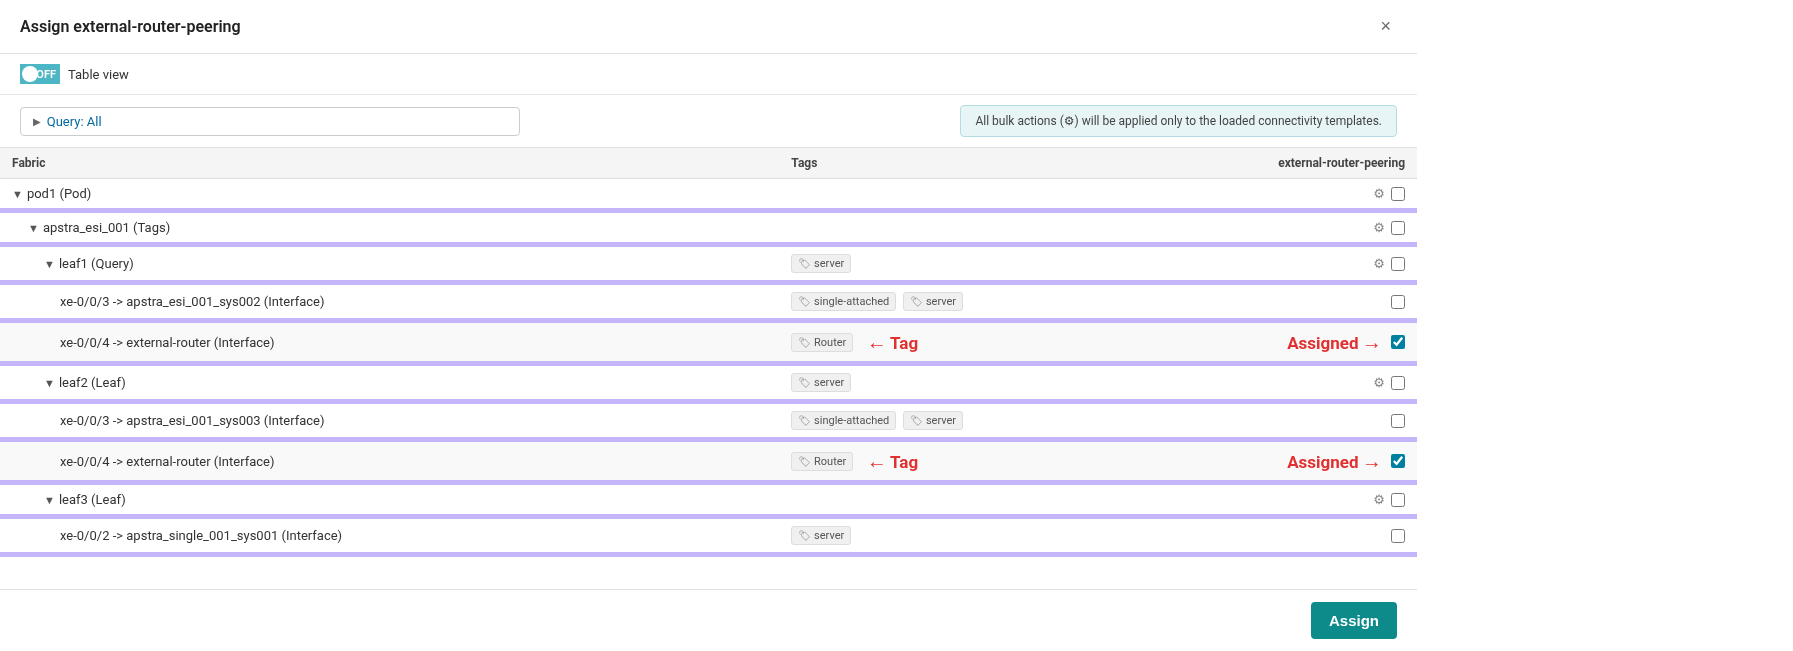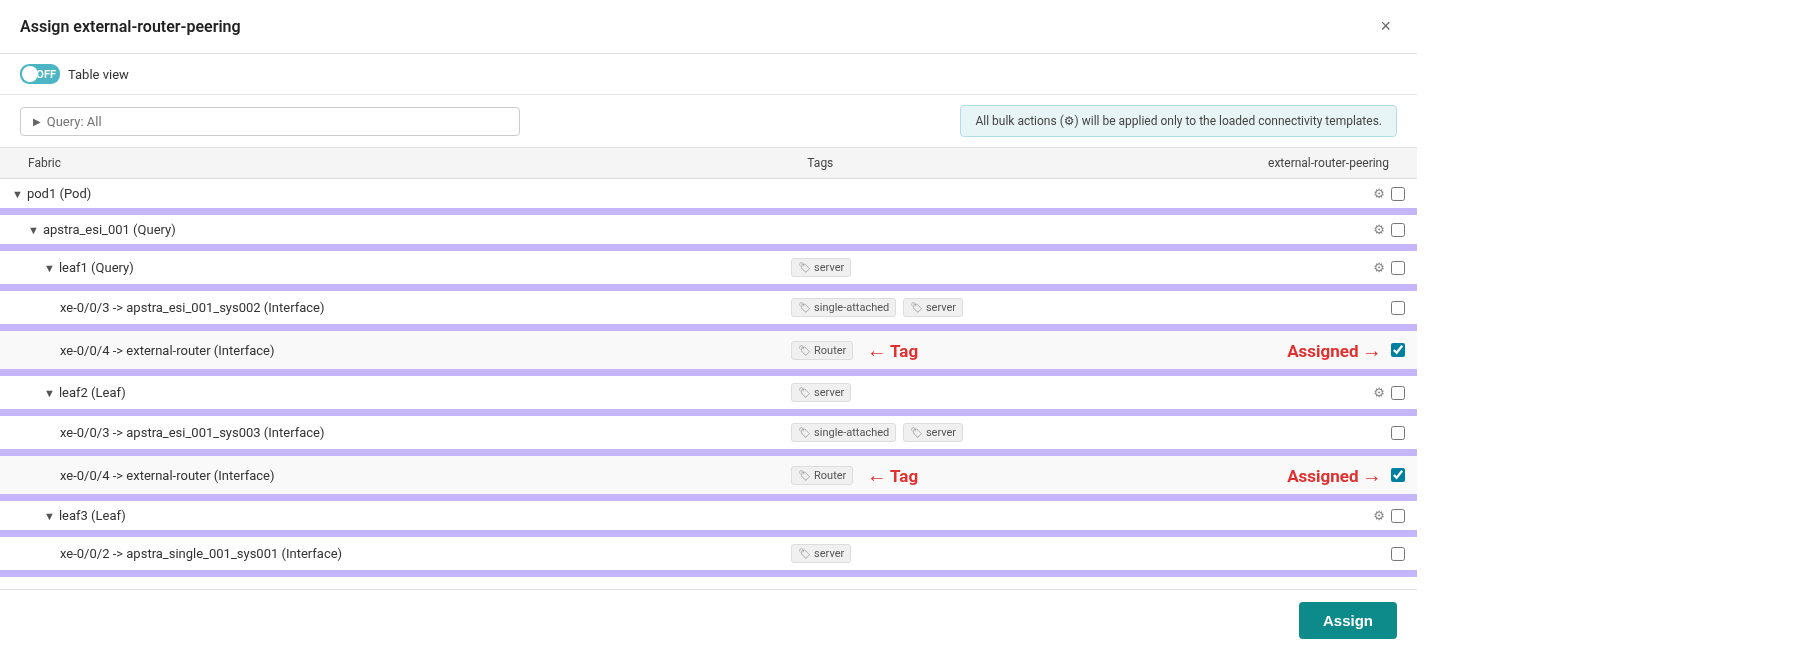--- a/index.html
+++ b/index.html
@@ -7,54 +7,54 @@
 
     .modal { width: 1417px; min-height: 651px; background: #fff; display: flex; flex-direction: column; }
 
     .modal-header { display: flex; align-items: center; justify-content: space-between; padding: 14px 20px; border-bottom: 1px solid #e0e0e0; }
     .modal-title { font-size: 16px; font-weight: 600; color: #222; }
     .close-btn { background: none; border: none; cursor: pointer; font-size: 18px; color: #666; padding: 2px 6px; }
 
     .modal-toolbar { padding: 10px 20px; display: flex; align-items: center; gap: 12px; border-bottom: 1px solid #e8e8e8; }
 
     .toggle-wrap { display: flex; align-items: center; gap: 8px; }
-    .toggle { width: 40px; height: 20px; background: #4db6c4; border-radius: 9px; position: relative; cursor: pointer; display: flex; align-items: center; }
+    .toggle { width: 40px; height: 20px; background: #4db6c4; border-radius: 0; position: relative; cursor: pointer; display: flex; align-items: center; }
     .toggle-thumb { width: 16px; height: 16px; background: #fff; border-radius: 50%; position: absolute; left: 2px; }
     .toggle-label { font-size: 11px; color: #fff; position: absolute; right: 4px; font-weight: 600; }
     .toggle-text { font-size: 13px; color: #333; }
 
     .filter-bar { padding: 10px 20px; display: flex; align-items: center; justify-content: space-between; }
     .query-box { display: flex; align-items: center; border: 1px solid #ccc; border-radius: 4px; padding: 6px 12px; width: 500px; background: #fff; cursor: pointer; }
     .query-arrow { color: #666; margin-right: 6px; font-size: 10px; }
-    .query-text { color: #737373; font-size: 13px; }
+    .query-text { color: #0369a1; font-size: 13px; }
     .info-box { background: #e8f5f7; border: 1px solid #b2dde4; border-radius: 4px; padding: 8px 14px; font-size: 12px; color: #444; max-width: 500px; }
 
     .table-container { flex: 1; overflow: auto; border-top: 1px solid #e0e0e0; }
     table { width: 100%; border-collapse: collapse; }
     thead tr { background: #f5f5f5; }
-    thead th { padding: 8px 28px; text-align: left; font-weight: 400; font-size: 12px; color: #444; border-bottom: 1px solid #ddd; }
-    tbody tr { border-bottom: 7px solid #c4b5fd; padding-left: 12px; }
+    thead th { padding: 8px 12px; text-align: left; font-weight: 700; font-size: 12px; color: #444; border-bottom: 1px solid #ddd; }
+    tbody tr { border-bottom: 5px solid #c4b5fd; padding-left: 12px; }
     td { padding: 7px 12px; font-size: 13px; vertical-align: middle; }
 
     .indent-1 { padding-left: 12px; }
     .indent-2 { padding-left: 28px; }
     .indent-3 { padding-left: 44px; }
     .indent-4 { padding-left: 60px; }
 
     .row-toggle { color: #555; margin-right: 4px; font-size: 11px; }
     .expand-icon { display: inline-block; }
 
     .tag-pill { display: inline-flex; align-items: center; gap: 3px; background: #f0f0f0; border: 1px solid #ddd; border-radius: 3px; padding: 2px 6px; font-size: 11px; color: #555; margin-right: 3px; }
     .tag-icon { font-size: 10px; color: #888; }
     .gear-btn { background: none; border: none; cursor: pointer; color: #888; font-size: 13px; }
     input[type=checkbox] { width: 14px; height: 14px; cursor: pointer; accent-color: #0080a0; }
     input[type=checkbox].checked-blue { accent-color: #0080a0; }
 
     .modal-footer { display: flex; align-items: center; justify-content: flex-end; padding: 12px 20px; border-top: 1px solid #e0e0e0; }
-    .assign-btn { background: #0d8a8a; color: #fff; border: none; border-radius: 4px; padding: 10px 24px; font-size: 15px; font-weight: 600; cursor: pointer; }
+    .assign-btn { background: #0d8a8a; color: #fff; border: none; border-radius: 4px; padding: 10px 18px; font-size: 15px; font-weight: 600; cursor: pointer; }
 
     .tag-cell-inner { display: flex; align-items: center; gap: 4px; flex-wrap: wrap; }
     .check-td { text-align: right; }
     .check-inner { display: flex; align-items: center; justify-content: flex-end; gap: 6px; }
   </style>
 </head>
 <body>
 
 <div class="modal">
 
@@ -99,21 +99,21 @@
               <div class="tag-cell-inner"></div>
             </td>
             <td class="check-td">
               <div class="check-inner">
                 <button class="gear-btn">⚙</button>
                 <input type="checkbox" style="">
               </div>
             </td>
           </tr>
           <tr>
-            <td class="indent-2"><span class="row-toggle expand-icon">▼ </span><span>apstra_esi_001 (Query)</span></td>
+            <td class="indent-2"><span class="row-toggle expand-icon">▼ </span><span>apstra_esi_001 (Tags)</span></td>
             <td>
               <div class="tag-cell-inner"></div>
             </td>
             <td class="check-td">
               <div class="check-inner">
                 <button class="gear-btn">⚙</button>
                 <input type="checkbox" style="">
               </div>
             </td>
           </tr>

